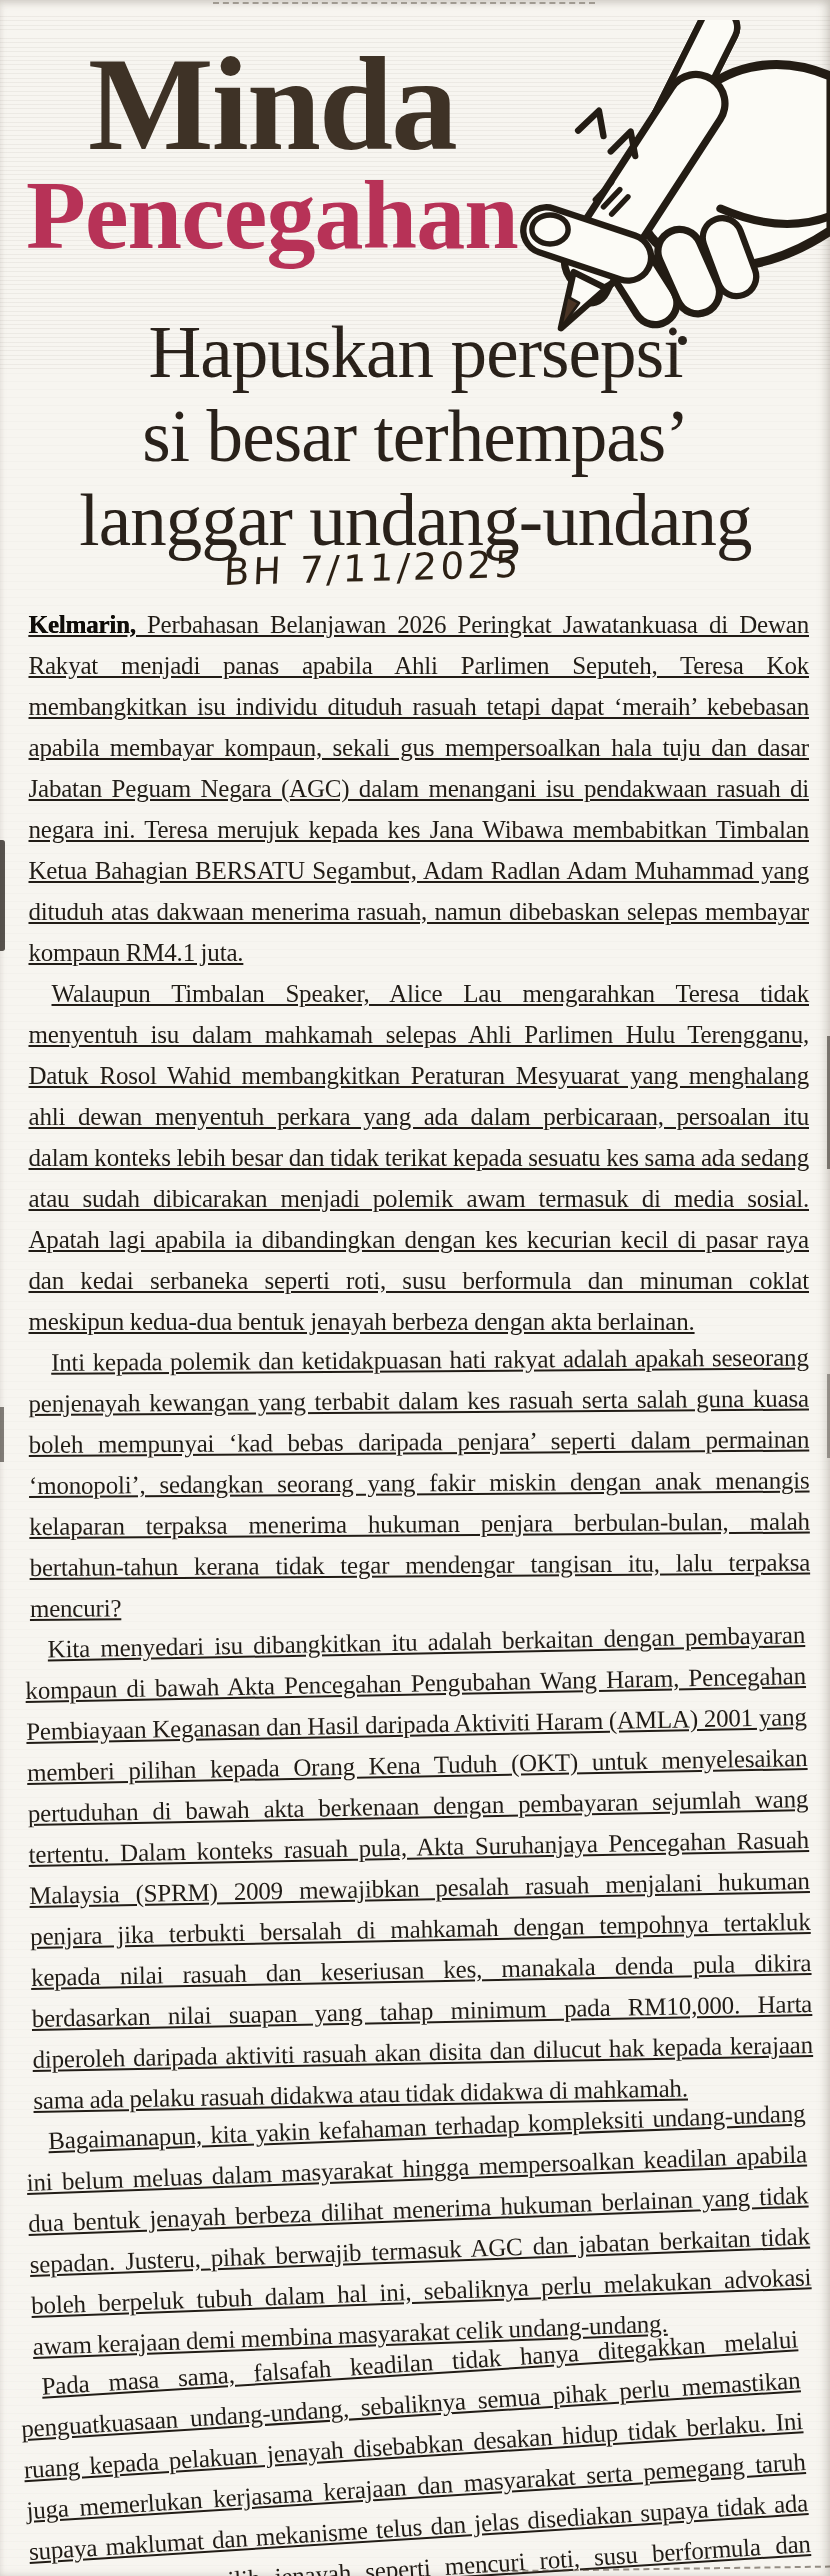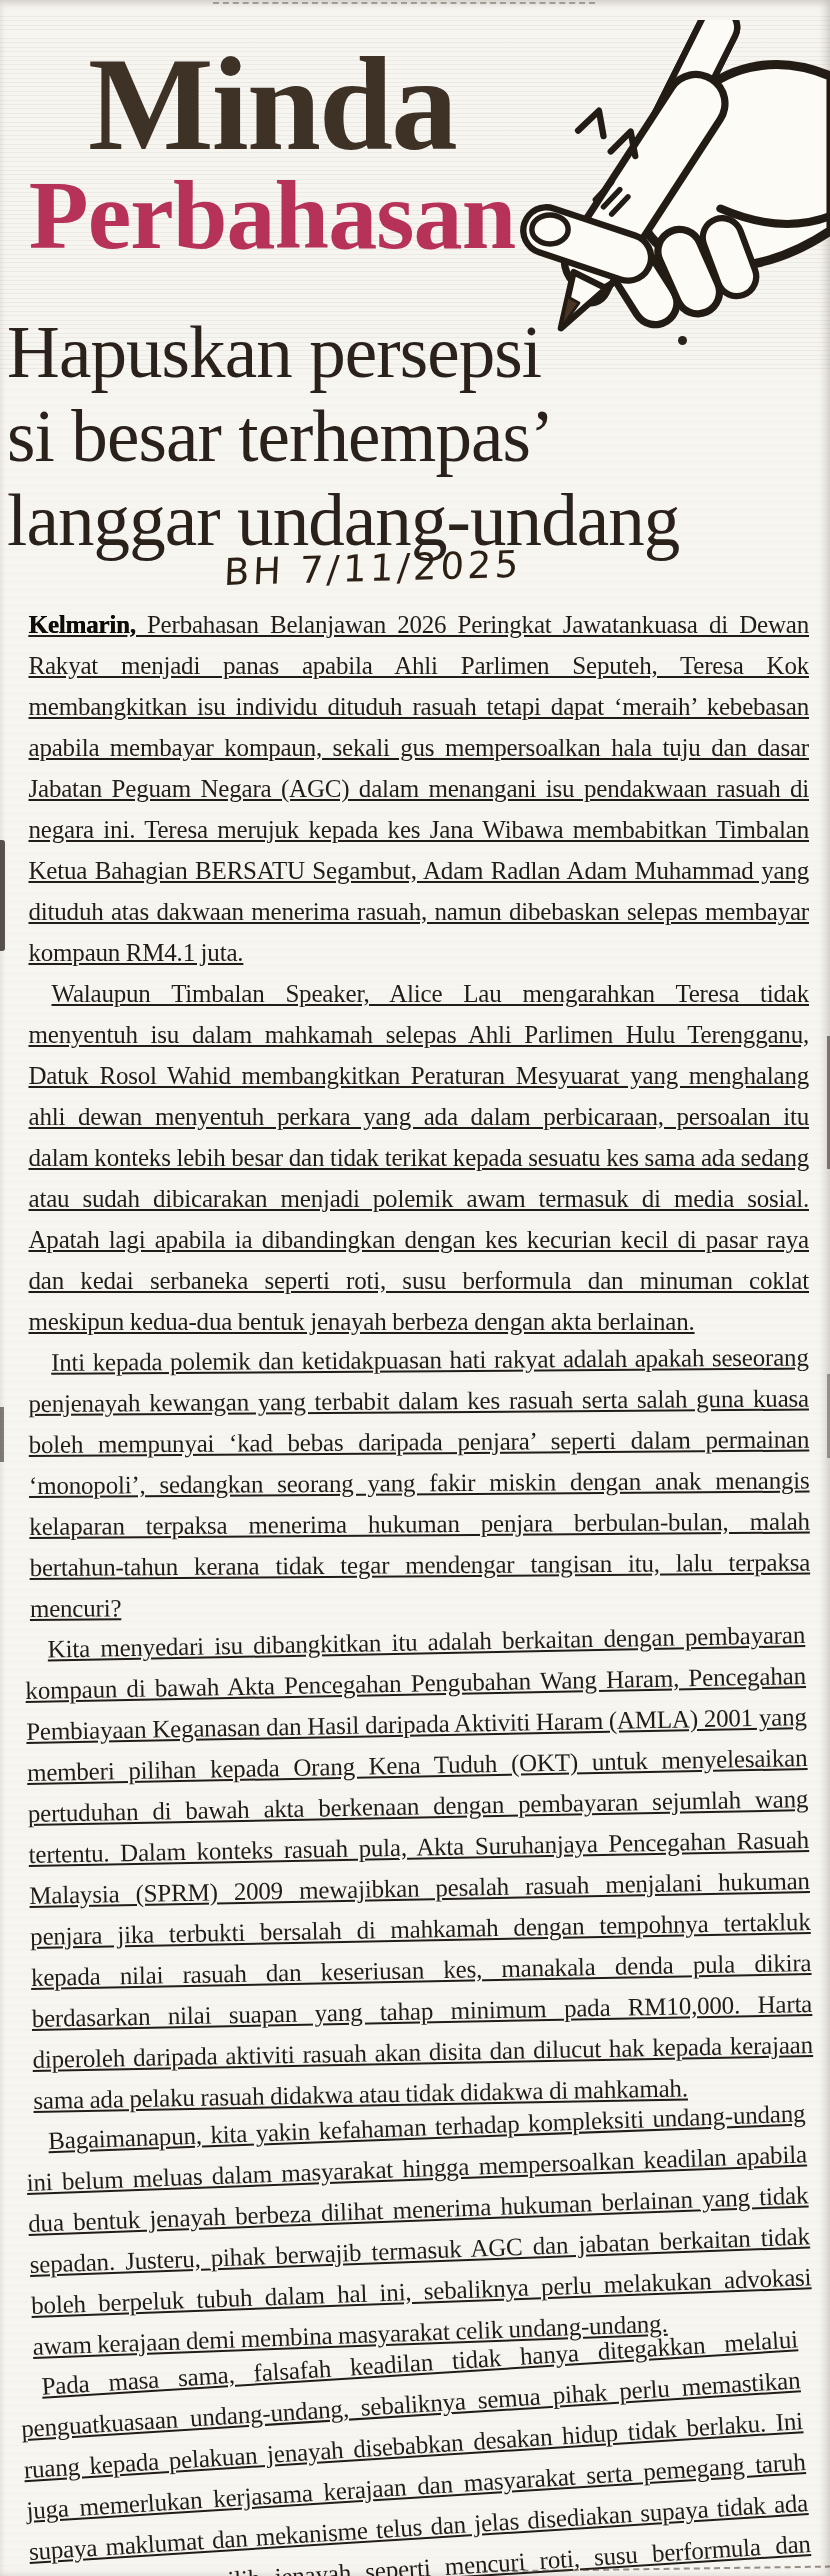--- a/index.html
+++ b/index.html
@@ -33,21 +33,21 @@
   }
   .masthead-line2{
     font-size:98px;line-height:.95;font-weight:700;
     color:#b73257;margin-top:1.8px;letter-spacing:-0.9px;
   }
   .hand-illo{position:absolute;left:492px;top:19.6px;width:339px;height:331px;}
 
   
   .headline{
     margin:9px 7.1px 0;
-    text-align:left;
+    text-align:center;
     font-size:73px;line-height:84px;font-weight:400;
     color:#29211a;letter-spacing:-0.9px;
   }
   .headline .hl{white-space:nowrap;}
 
   
   .handwritten{
     margin:-12.4px 0 0 224px;
     width:302px;
     font-family:"DejaVu Sans", sans-serif;
@@ -91,21 +91,21 @@
 <body>
 
 <div class="page">
 
   <div class="texture-top"></div>
   <div class="texture-mid"></div>
 
   <div class="masthead-area">
     <div class="masthead-titles">
       <div class="masthead-line1">Minda</div>
-      <div class="masthead-line2">Perbahasan</div>
+      <div class="masthead-line2">Pencegahan</div>
     </div>
 
     <svg class="hand-illo" viewBox="0 0 374 365" aria-hidden="true">
 
       <line x1="250" y1="8" x2="108" y2="292" stroke="#231c14" stroke-width="48" stroke-linecap="round"></line>
       <line x1="250" y1="8" x2="108" y2="292" stroke="#fcfbf6" stroke-width="34" stroke-linecap="round"></line>
 
       <path d="M374,62 C308,34 252,56 226,86 C178,118 152,162 160,205 C168,248 206,272 256,272 C305,272 344,252 374,232 Z" fill="#fcfbf6" stroke="#231c14" stroke-width="10" stroke-linejoin="round"></path>
 
       <line x1="250" y1="8" x2="198" y2="112" stroke="#231c14" stroke-width="48" stroke-linecap="round"></line>

